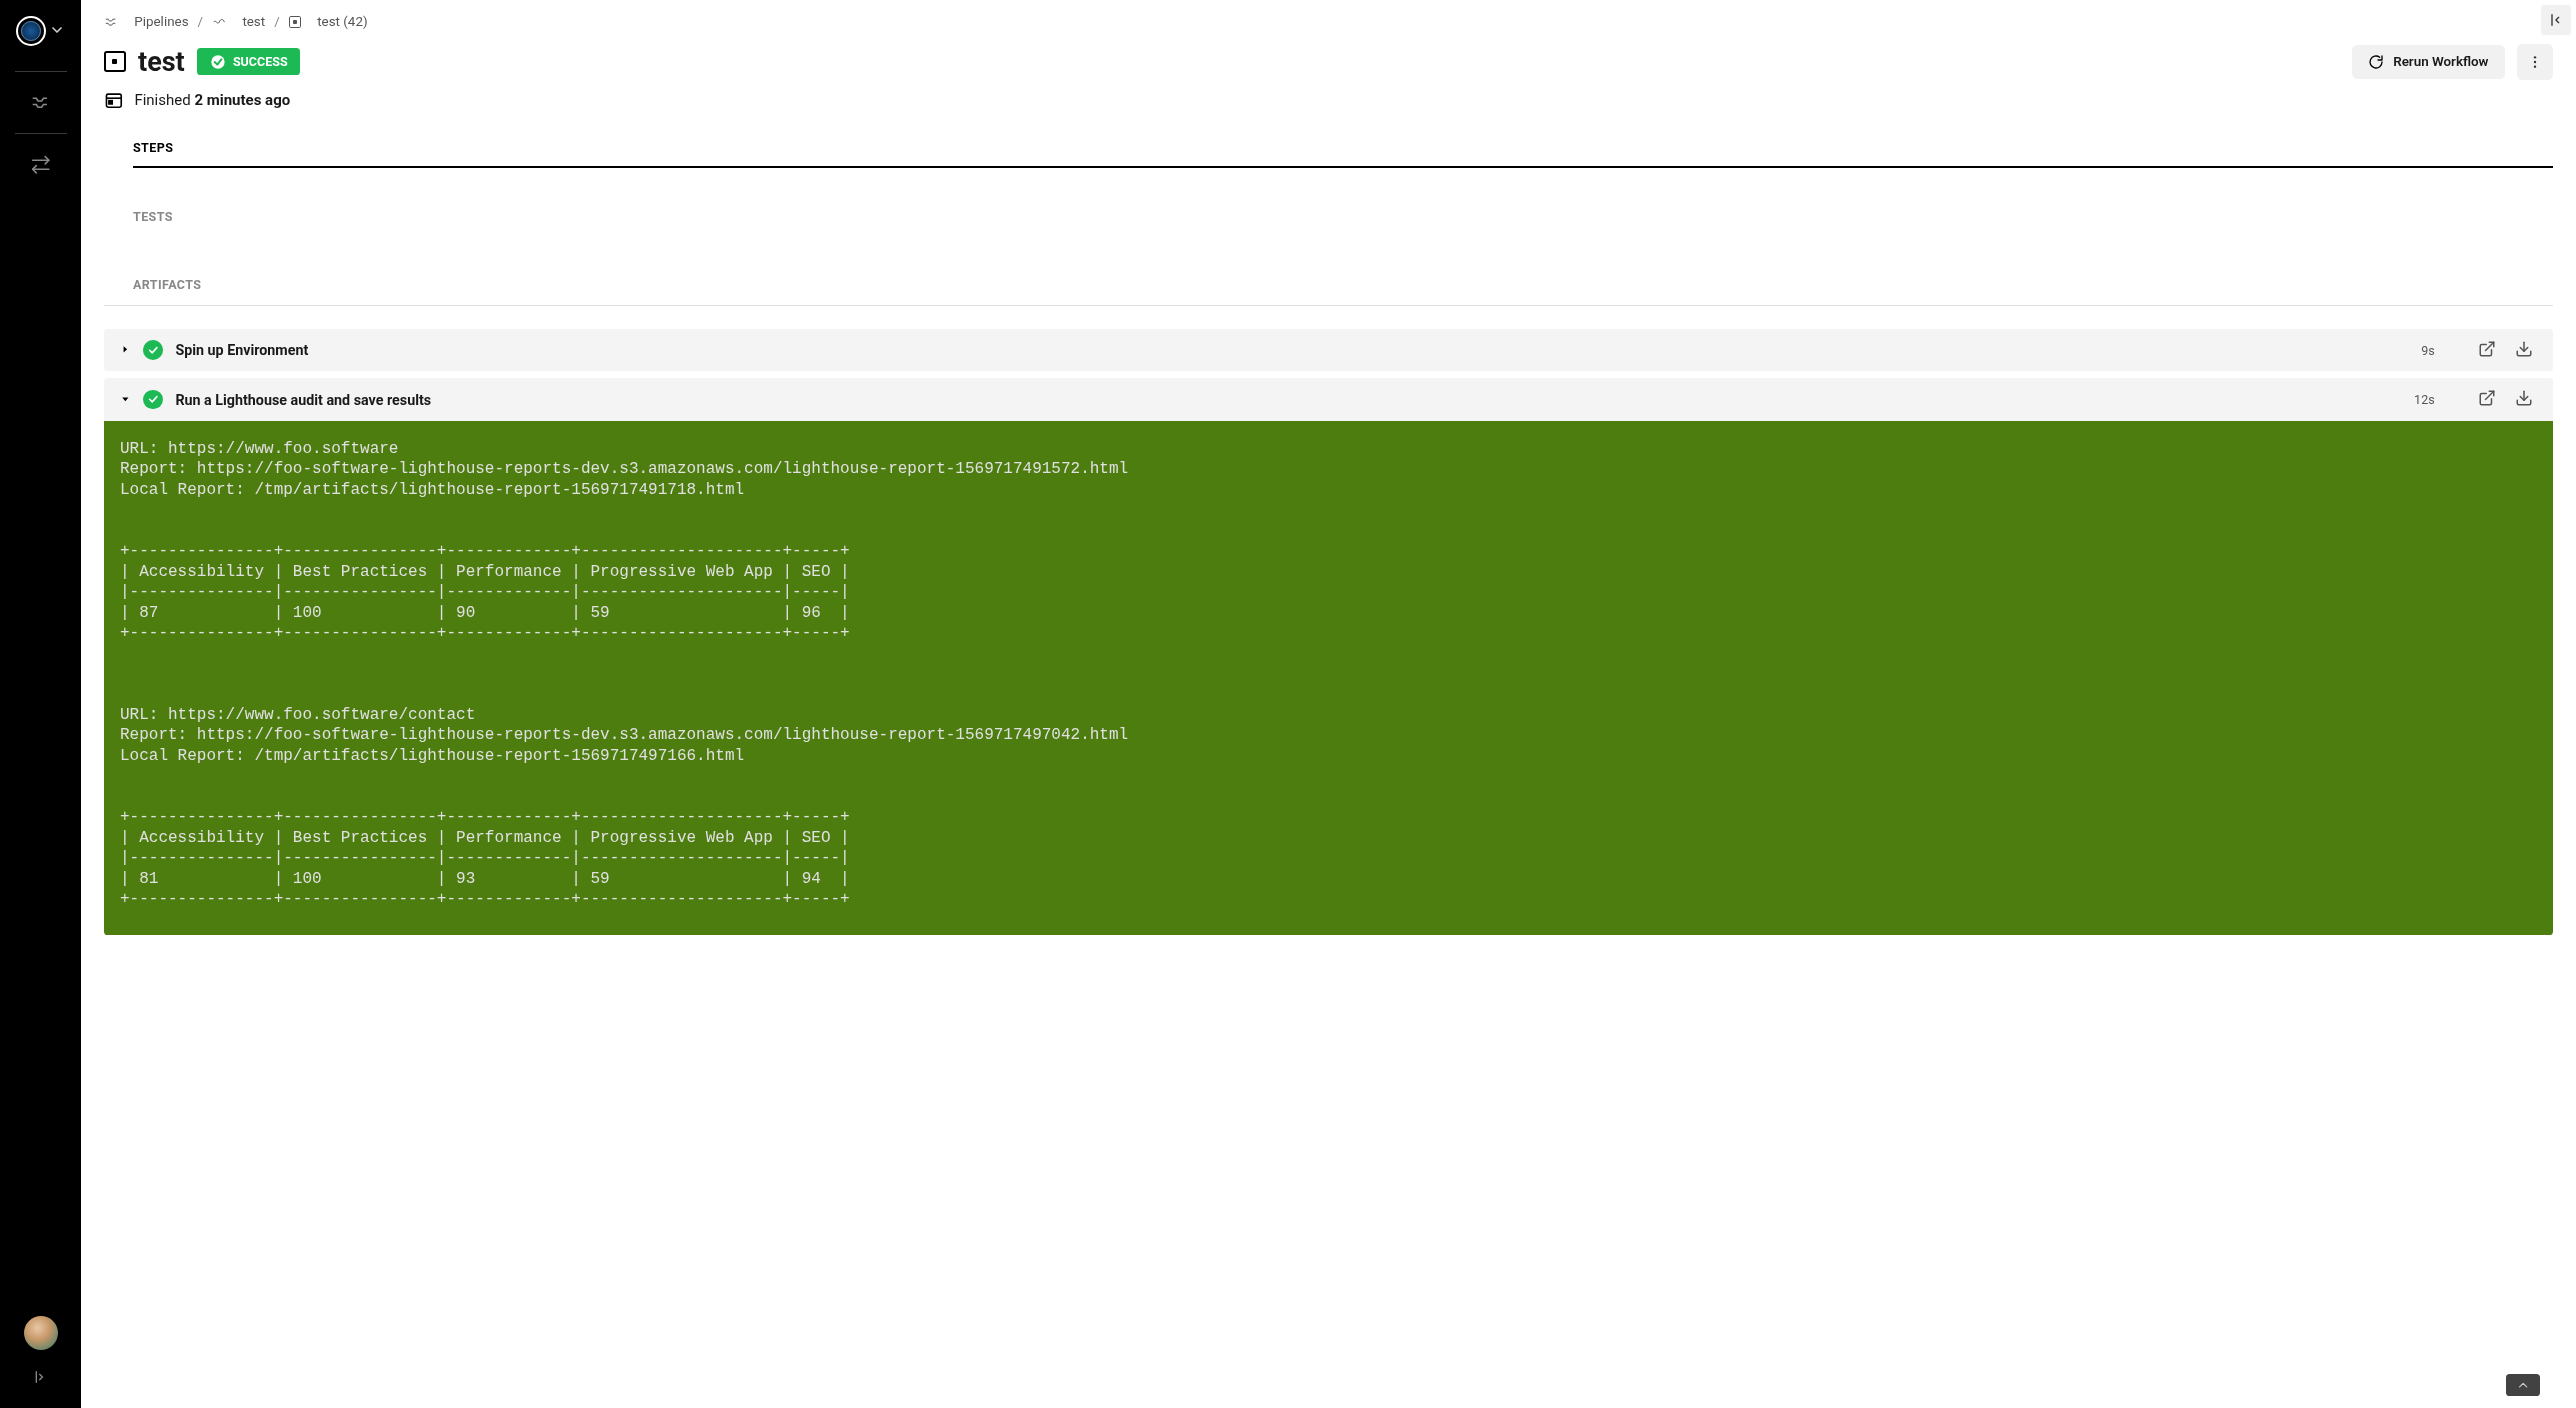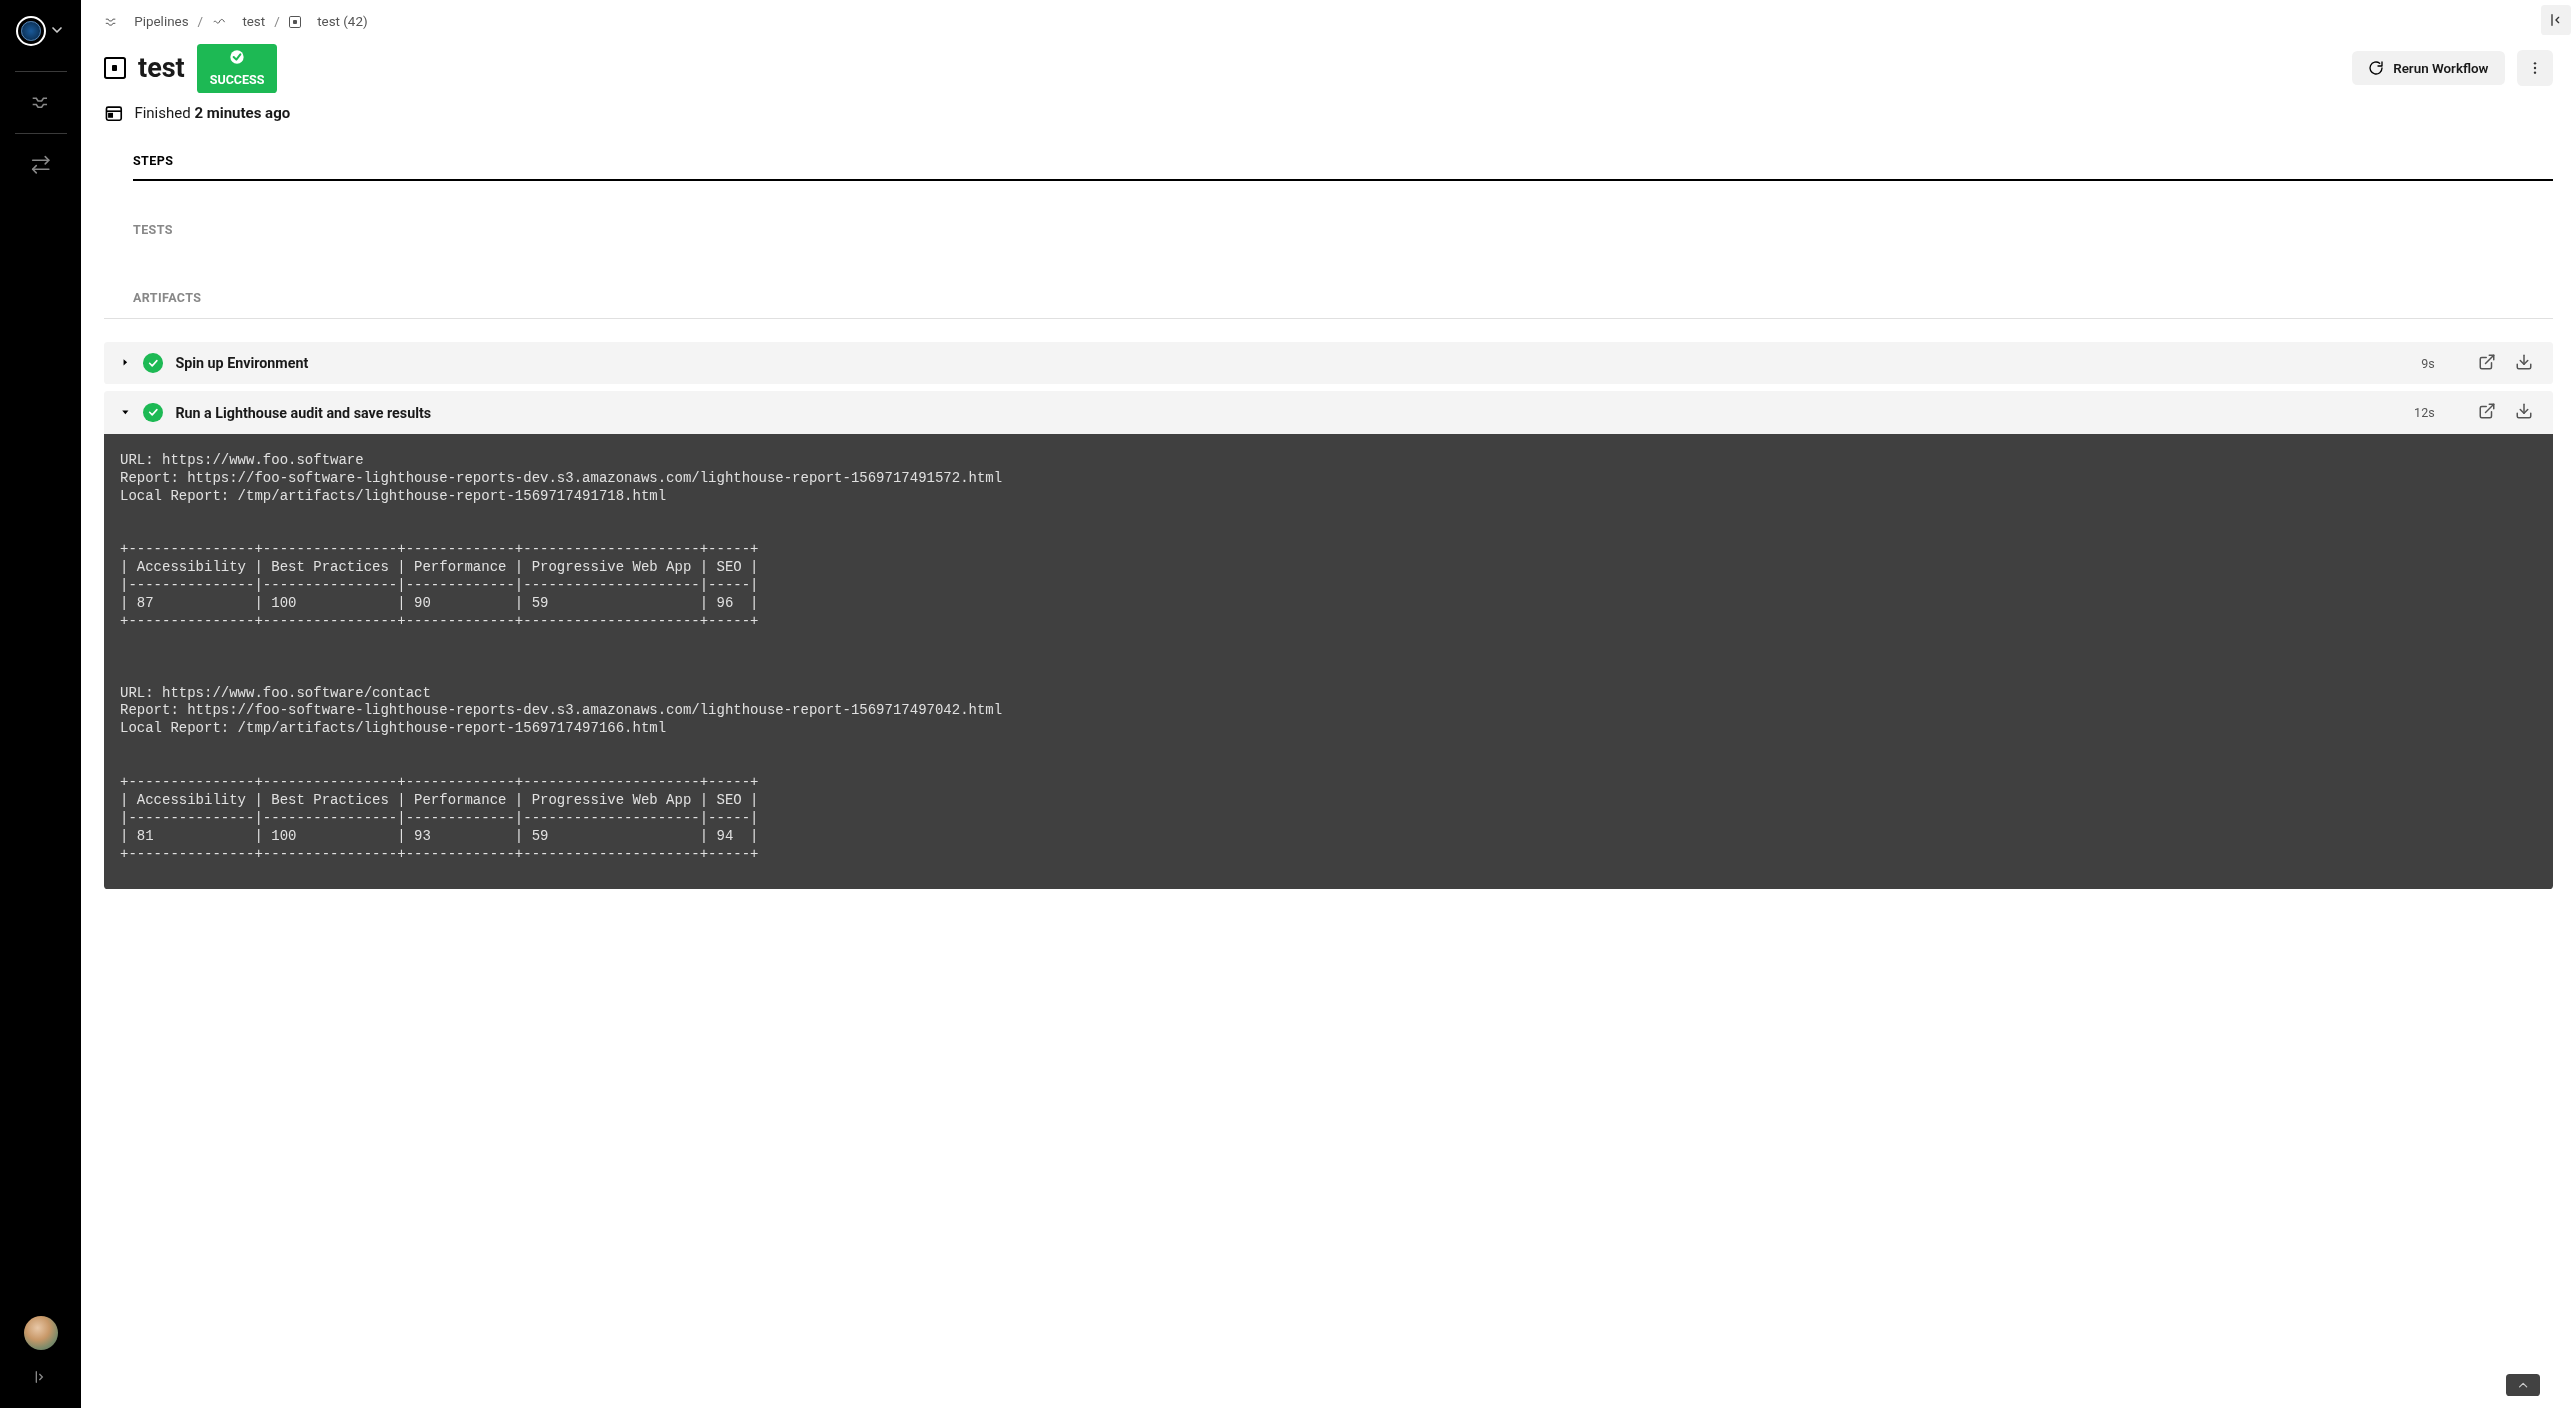--- a/index.html
+++ b/index.html
@@ -33,21 +33,21 @@
     .crumb-sep { color:#888; }
     .crumb-box { width:12.5px; height:12.5px; border:1.8px solid #555; border-radius:1.8px; display:inline-flex; align-items:center; justify-content:center; }
     .crumb-box-dot { width:3.6px; height:3.6px; background:#555; border-radius:0.9px; }
 
     
     .header { display:flex; align-items:center; padding: 14.3px 23px 5.4px 23px; gap: 16px; }
     .header-left { display:flex; align-items:center; gap:12.5px; flex:1; }
     .title-box { width:21.5px; height:21.5px; border:2.7px solid #000; border-radius:2.7px; display:inline-flex; align-items:center; justify-content:center; }
     .title-box-dot { width:5.4px; height:5.4px; background:#000; border-radius:0.9px; }
     .page-title { font-size: 27px; font-weight: 700; }
-    .status-badge { display:inline-flex; align-items:center; gap:7.2px; background:#1db954; color:#fff; padding: 5.4px 12.5px; border-radius:3.6px; font-weight:700; font-size:12.5px;flex-direction:column; }
+    .status-badge { display:inline-flex; gap:7.2px; background:#1db954; color:#fff; padding: 5.4px 12.5px; border-radius:3.6px; font-weight:700; font-size:12.5px; }
     .status-badge svg { width:16px; height:16px; }
     .header-right { display:flex; align-items:center; gap:12.5px; }
     .rerun-btn { display:inline-flex; align-items:center; gap:9px; background:#f1f1f1; padding: 9px 16px; border-radius:5.4px; font-weight:600; font-size:13.4px; cursor:pointer; }
     .icon-btn { width:36px; height:36px; background:#f1f1f1; border-radius:5.4px; display:flex; align-items:center; justify-content:center; cursor:pointer; }
 
     
     .finished-row { display:flex; align-items:center; gap:10.7px; padding: 5.4px 0 19.7px 23px; font-size:15px; }
     .finished-row svg { width:19.7px; height:19.7px; }
     .finished-time { font-weight:700; }
 
@@ -62,21 +62,21 @@
     .step-header.expanded { border-radius: 3.6px 3.6px 0 0; }
     .chevron-small svg { width:10.7px; height:10.7px; }
     .check-circle { width:19.7px; height:19.7px; background:#1db954; border-radius:50%; display:inline-flex; align-items:center; justify-content:center; flex-shrink:0; }
     .check-circle svg { width:12.5px; height:12.5px; }
     .step-title { font-weight:700; font-size:14.3px; flex:1; }
     .step-duration { color:#555; font-size:12.5px; margin-right: 27px; }
     .step-action-icon { color:#555; cursor:pointer; padding: 0 3.6px; }
     .step-action-icon svg { width:18px; height:18px; }
 
     
-    .terminal { background:#404040; color:#e0e0e0; padding: 18px 15px 25px 16px; font-family: "SFMono-Regular", Consolas, "Liberation Mono", Menlo, monospace; font-size: 14px; line-height: 1.28; white-space: pre; overflow-x:auto; border-radius: 0 0 3.6px 3.6px; }
+    .terminal { background:#4d7c0f; color:#e0e0e0; padding: 18px 15px 25px 16px; font-family: "SFMono-Regular", Consolas, "Liberation Mono", Menlo, monospace; font-size: 16px; line-height: 1.28; white-space: pre; overflow-x:auto; border-radius: 0 0 3.6px 3.6px; }
 
     
     .scroll-top { position: fixed; right: 36px; bottom: 12.5px; width: 34px; height: 21.5px; background:#424242; border-radius:3.6px; display:flex; align-items:center; justify-content:center; color:#ccc; cursor:pointer; }
   </style>
 </head>
 <body>
 
 <div class="app">
 
   <div class="sidebar">

